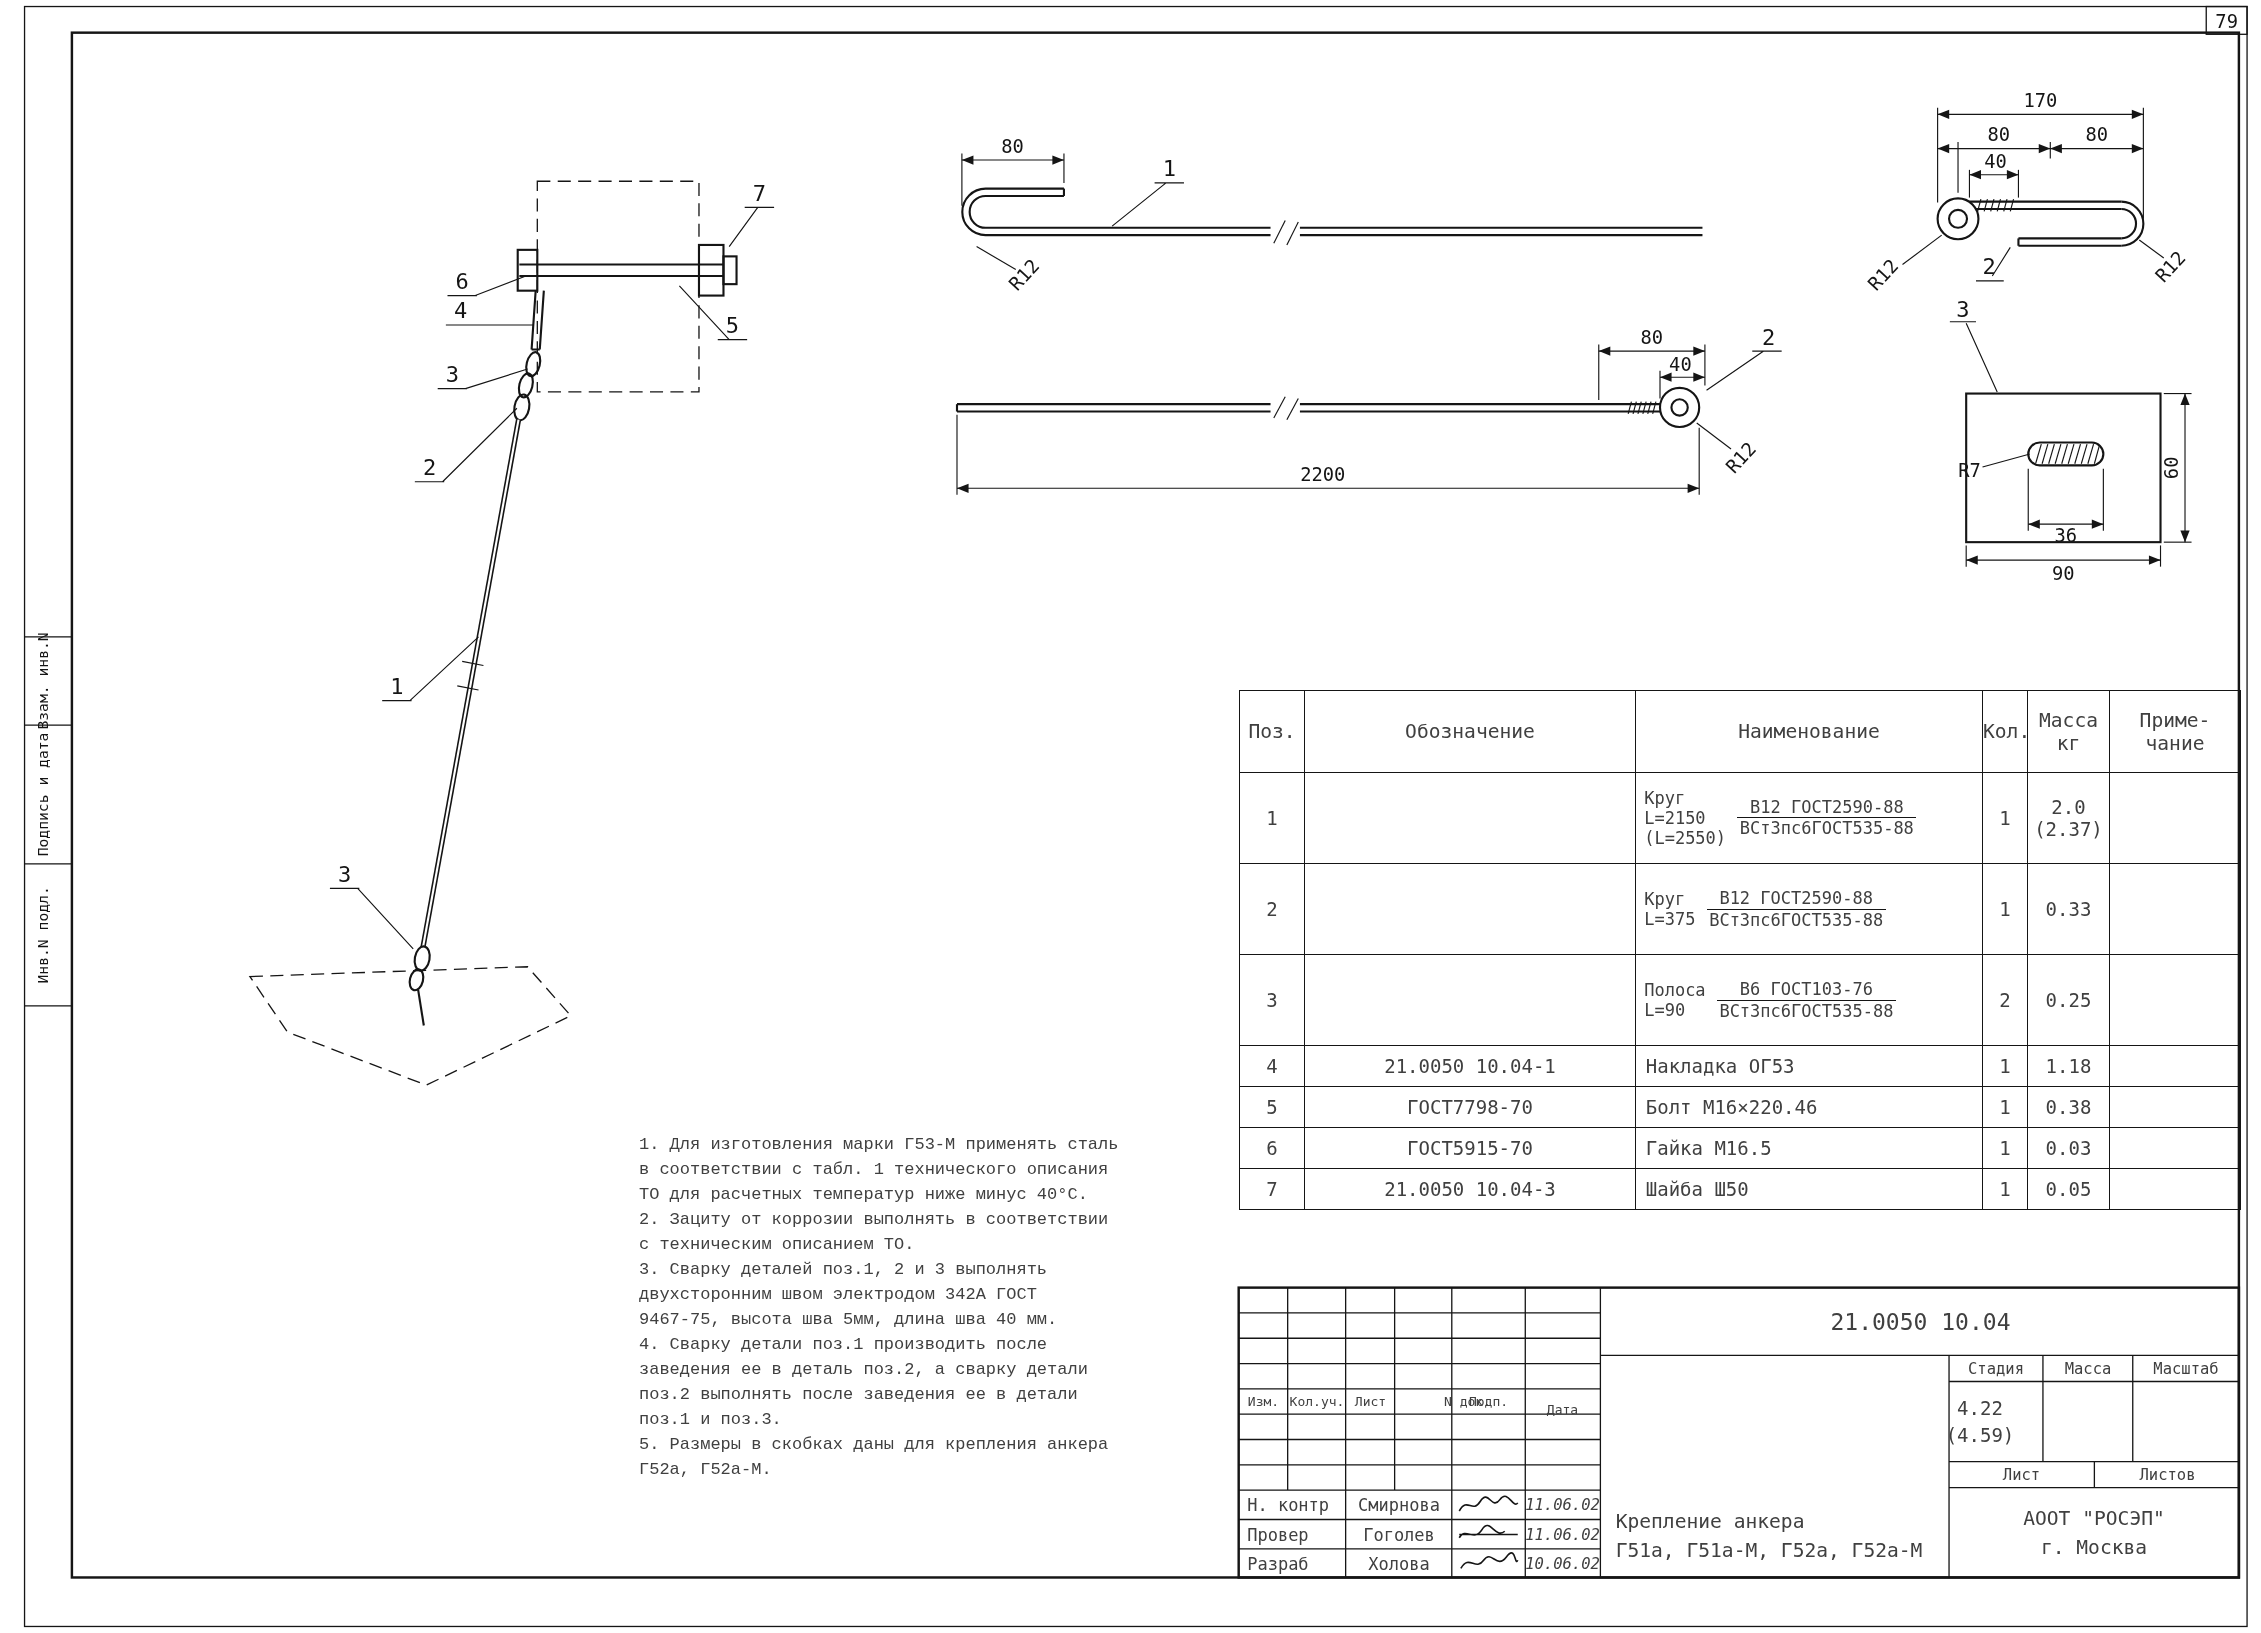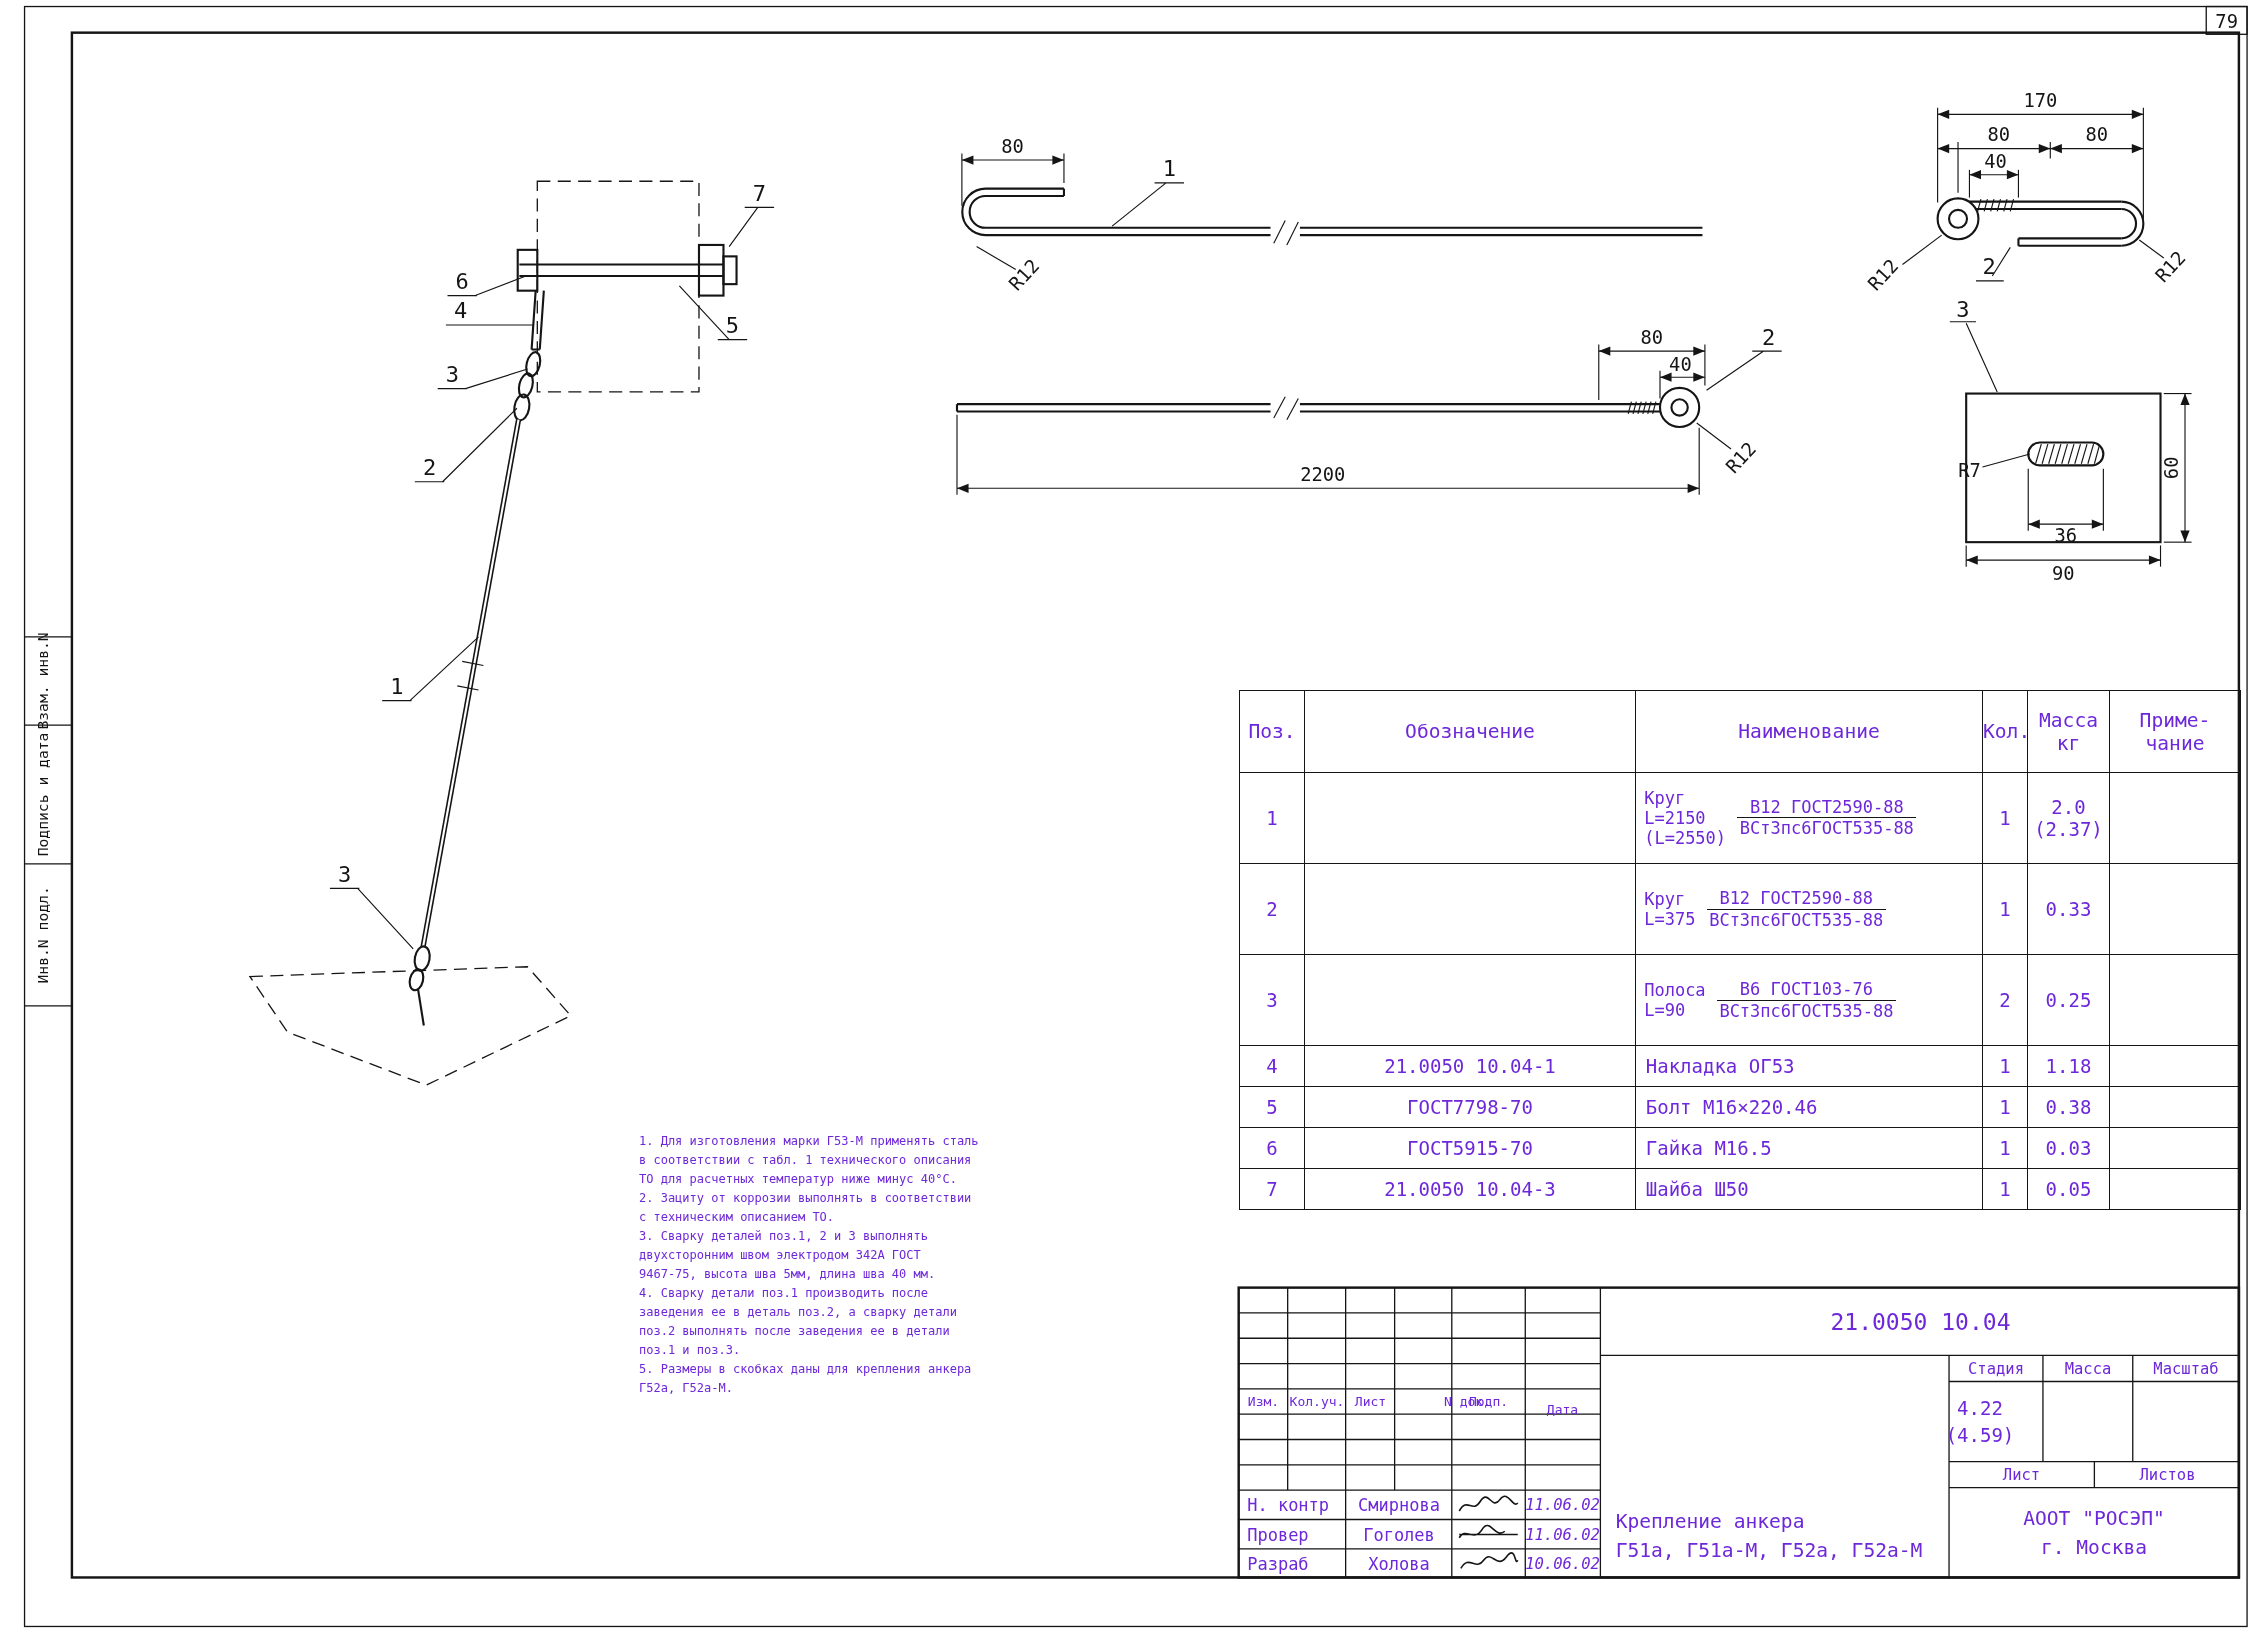--- a/index.html
+++ b/index.html
@@ -1,34 +1,34 @@
 <!DOCTYPE html>
 <html style="font-size:13px"><head>
 <meta charset="utf-8">
 <style>
   html,body{margin:0;padding:0;background:#fff;}
   .sheet{position:relative;width:2261px;height:1633px;background:#fff;
-         font-family:"DejaVu Sans Mono","Liberation Mono",monospace;color:#6d28d9;overflow:hidden;}
+         font-family:"DejaVu Sans Mono","Liberation Mono",monospace;color:#404040;overflow:hidden;}
   svg.draw{position:absolute;left:0;top:0;}
   svg text{fill:#151515;font-family:"DejaVu Sans Mono","Liberation Mono",monospace;text-anchor:middle;}
   svg text.dim{font-size:23px;}
   svg text.co{font-size:27px;}
   svg text.mlab{font-size:18px;}
   svg text.pg{font-size:23px;}
   .lw2{stroke:#151515;stroke-width:1.6;fill:none;}
   .lw3{stroke:#151515;stroke-width:3;fill:none;}
   .lw25{stroke:#151515;stroke-width:2.6;fill:none;}
   .lw6{stroke:#151515;stroke-width:6.5;}
   .lwW{stroke:#ffffff;stroke-width:2.6;}
   .lw14{stroke:#151515;stroke-width:1.4;fill:none;}
   .dash{stroke-dasharray:16,9;}
   .dimline{stroke:#151515;stroke-width:1.4;fill:none;marker-start:url(#arr);marker-end:url(#arr);}
   .preline{white-space:pre-line;}
   
-  .notes{position:absolute;left:639px;top:1132px;width:572px;font-size:12px;line-height:19px;}
+  .notes{position:absolute;left:639px;top:1132px;width:572px;font-size:17px;line-height:25px;font-family:Liberation Mono, monospace;}
   
   table.parts{position:absolute;left:1239px;top:690px;width:1000px;border-collapse:collapse;table-layout:fixed;font-size:19px;}
   .parts th,.parts td{border:1.6px solid #151515;padding:0;text-align:center;vertical-align:middle;font-weight:normal;}
   .parts th{font-size:19.6px;}
   .nl{text-align:left !important;padding-left:9.8px !important;}
   .nc{display:flex;align-items:center;gap:11.4px;padding-left:8.2px;font-size:17px;line-height:1.18;text-align:left;}
   .frac{text-align:center;}
   .ft{border-bottom:1.6px solid #151515;padding:0 2.4px;}
   .fb{padding:0 2.4px;}
   

